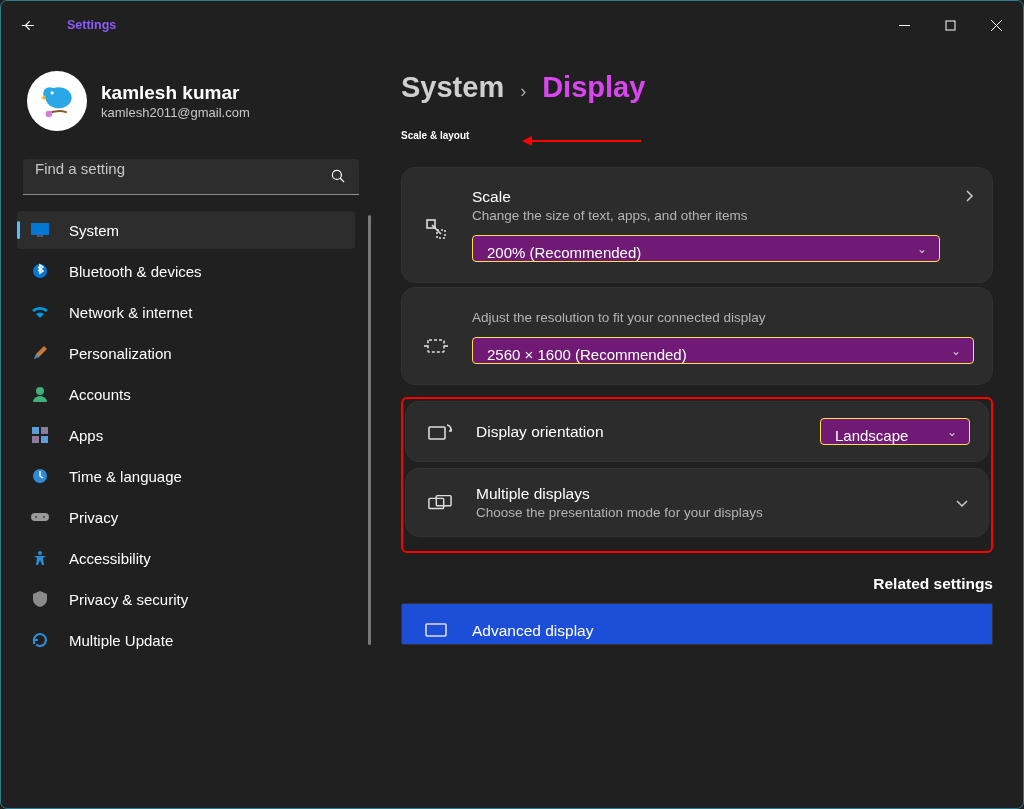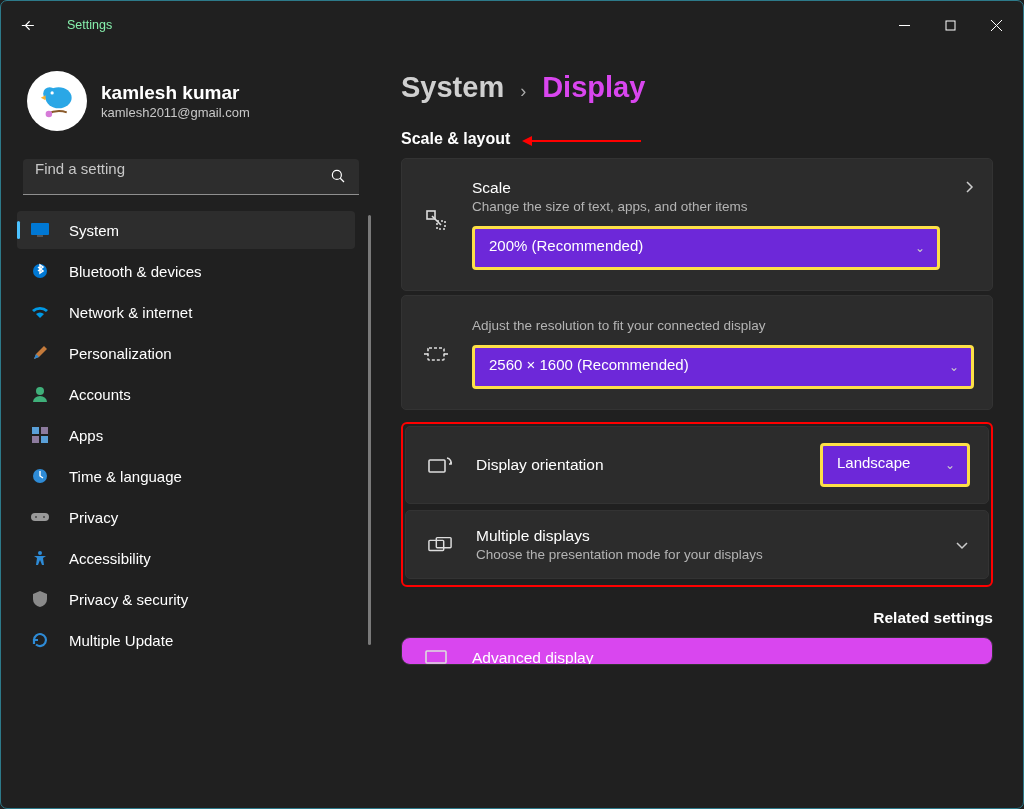--- a/index.html
+++ b/index.html
@@ -20,21 +20,22 @@
     padding: 0 4px;
   }
   .back-arrow {
     width: 44px; height: 48px;
     display: flex; align-items: center; justify-content: center;
     cursor: pointer;
   }
   .app-title {
     font-size: 12.5px;
     margin-left: 18px;
-    color: #86efac;
+    color: #8b5cf6;
+    font-weight: bold;
   }
   .win-controls {
     margin-left: auto;
     display: flex;
   }
   .win-btn {
     width: 46px; height: 40px;
     display: flex; align-items: center; justify-content: center;
     cursor: pointer;
   }
@@ -85,70 +86,70 @@
   }
   .nav-ico { width: 18px; height: 18px; flex: none; display: flex; align-items: center; justify-content: center; }
 
   
   .breadcrumb { display: flex; align-items: baseline; gap: 16px; margin-bottom: 26px; }
   .crumb-parent { font-size: 29px; font-weight: 600; color: #d0d0d0; cursor: pointer; }
   .crumb-chevron { font-size: 18px; color: #aaa; }
   .crumb-current { font-size: 29px; font-weight: 600; color: #d946ef; }
 
   
-  .section-head { font-size: 16px; font-weight: 600; margin-bottom: 10px; position: relative; }
+  .section-head { font-size: 10px; font-weight: 600; margin-bottom: 26px; position: relative; }
 
   
   .arrow-annot {
     position: absolute; left: 130px; top: 10px;
     width: 110px; height: 2px; background: #ff0000;
   }
   .arrow-annot::before {
     content: ""; position: absolute; left: -9px; top: -4px;
     border-right: 10px solid #ff0000;
     border-top: 5px solid transparent;
     border-bottom: 5px solid transparent;
   }
 
   
   .card {
-    background: #2c2c2c; border: 1px solid #333; border-radius: 5px;
+    background: #2c2c2c; border: 1px solid #333; border-radius: 14px;
     padding: 16px 18px 16px 22px; margin-bottom: 4px;
     display: flex; align-items: center; gap: 24px;
     cursor: pointer;
   }
   .card.tall { align-items: flex-start; padding-top: 20px; padding-bottom: 20px; }
   .card-ico { width: 24px; display: flex; justify-content: center; flex: none; }
   .card-body { flex: 1; }
   .card-title { font-size: 15.5px; color: #fff; }
   .card-sub { font-size: 13.5px; color: #b4b4b4; margin-top: 2px; }
   .card-right { display: flex; align-items: center; gap: 10px; }
   .chev { color: #ccc; }
 
   .dropdown {
-    background: #6d28d9; border: 3px solid #fde047; border-radius: 4px;
-    padding: 8px 36px 13px 14px; font-size: 15px; color: #fff; cursor: pointer;
+    background: #701a75; border: 1px solid #fde047; border-radius: 4px;
+    padding: 8px 36px 0 14px; font-size: 15px; color: #fff; cursor: pointer;
     position: relative; min-width: 150px; margin-top: 12px;
   }
   .dropdown.inline { margin-top: 0; }
   .dropdown .dd-chev { position: absolute; right: 12px; top: 50%; transform: translateY(-50%); color: #ccc; font-size: 12px; }
 
   
   .highlight-group {
     border: 2px solid #ff0000; border-radius: 6px; padding: 2px 2px; margin: 12px 0;
   }
   .highlight-group .card { margin-bottom: 6px; }
-  .highlight-group .card:last-child { margin-bottom: 4px; }
+  .highlight-group .card:last-child { margin-bottom: 12px; }
 
   .related-head { font-size: 15.5px; font-weight: 600; margin: 22px 0 10px 0; text-align: right; }
 
   .advanced-card {
-    background: #d946ef; border: 1px solid #333; border-radius: 9px;
+    background: #1d4ed8; border: 1px solid #333; border-radius: 2px;
     padding: 14px 18px 0 22px; display: flex; align-items: center; gap: 24px;
-    height: 28px; overflow: hidden; cursor: pointer;
+    height: 42px; overflow: hidden; cursor: pointer;
   }
 </style>
 </head>
 <body>
 
 <div class="titlebar">
   <div class="back-arrow">
     <svg width="17" height="17" viewBox="0 0 24 24" fill="none" stroke="#fff" stroke-width="1.6">
         <path d="M15 6l-6 6 6 6"></path>
         <path d="M21 12H4"></path>

